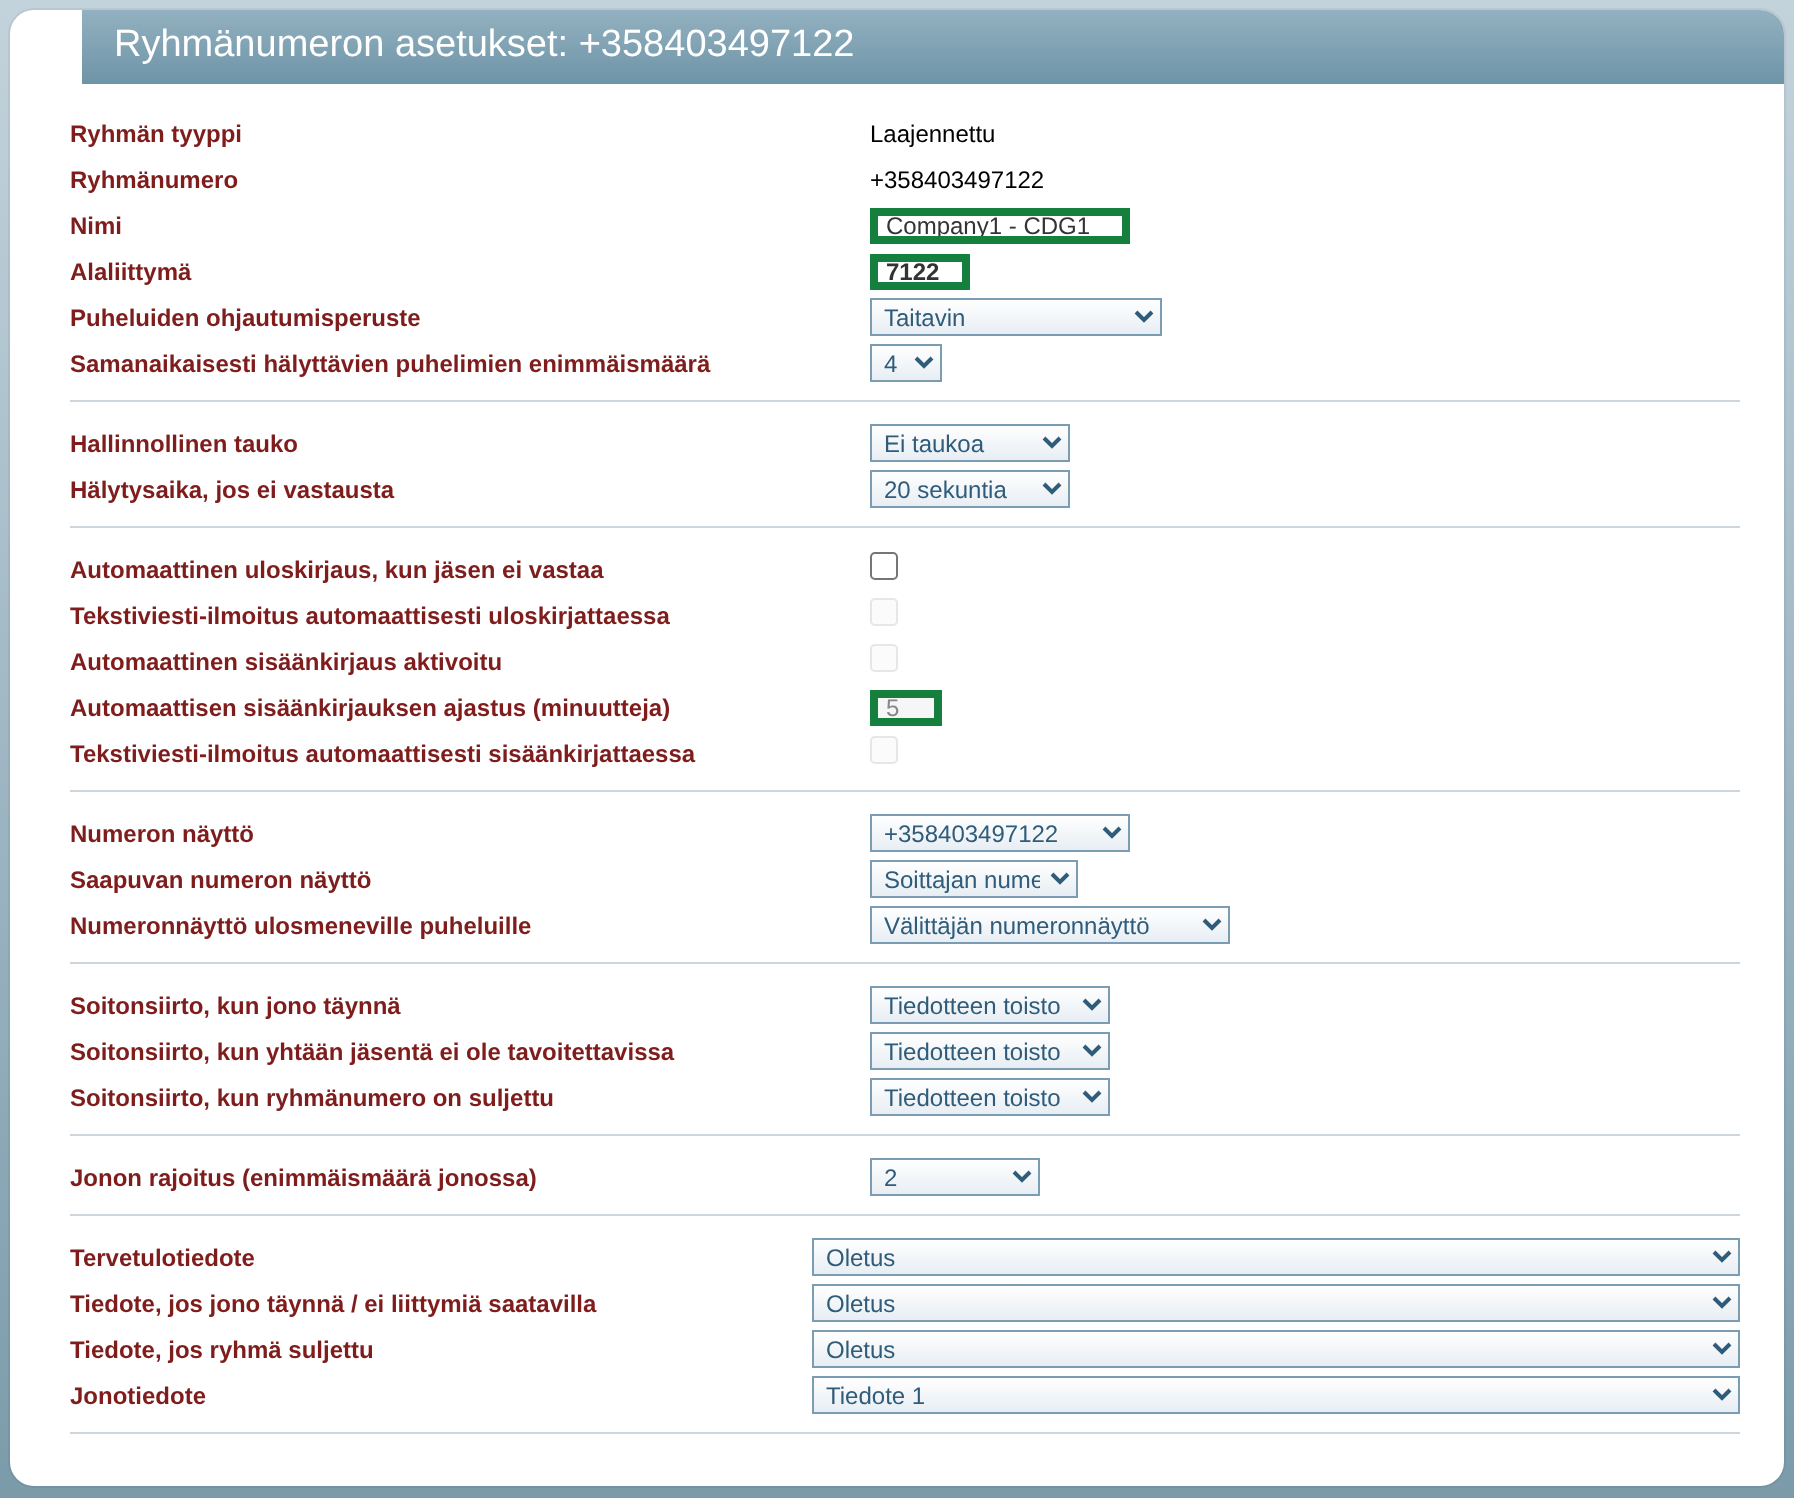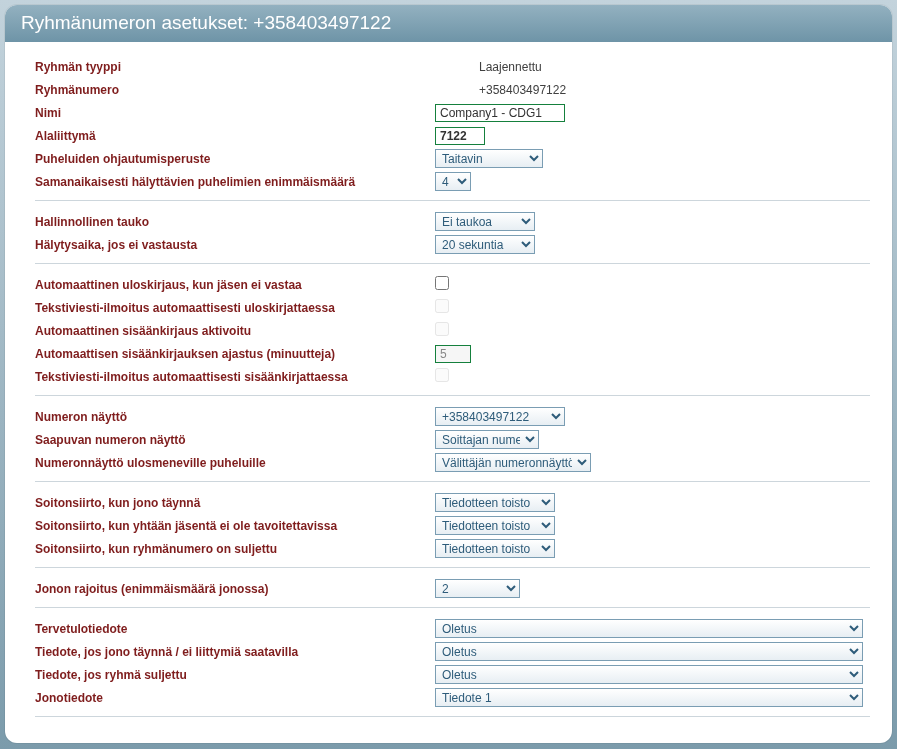--- a/index.html
+++ b/index.html
@@ -18,20 +18,21 @@
     border-radius: 12px;
     overflow: hidden;
     box-shadow: 0 0 0 1px rgba(0,0,0,0.05);
   }
   .panel-header {
     background: linear-gradient(to bottom, #93b1c0 0%, #6e94a7 100%);
     color: #fff;
     font-size: 19px;
     padding: 7px 16px 8px 16px;
     font-weight: normal;
+    margin-left: 36px;
   }
   .panel-body {
     padding: 14px 22px 16px 30px;
   }
   .row {
     display: flex;
     align-items: center;
     min-height: 21px;
     margin-bottom: 2px;
   }
@@ -41,50 +42,49 @@
     font-weight: bold;
     font-size: 12px;
     padding-right: 0;
   }
   .val {
     flex: 1;
     color: #3b6b8a;
     font-size: 12px;
   }
   .readonly-text {
-    color: #404040;
-    margin-left: 44px;
+    color: #000000;
   }
   hr {
     border: none;
     border-top: 1px solid #cdd6dc;
     margin: 8px 0 10px 0;
   }
   input[type="text"] {
-    border: 1px solid #15803d;
+    border: 4px solid #15803d;
     background: #fff;
     height: 18px;
     padding: 1px 4px;
     font-size: 12px;
     color: #333;
   }
   input[type="text"][disabled] {
     background: #f6f6f6;
     color: #888;
   }
   select {
     border: 1px solid #7a9db3;
     background: linear-gradient(to bottom, #ffffff 0%, #e7eef3 100%);
     height: 19px;
     font-size: 12px;
     color: #2e5c7a;
     padding: 0 2px;
   }
   .select-wide {
-    width: 428px;
+    width: 464px;
   }
   input[type="checkbox"] {
     width: 14px;
     height: 14px;
     margin: 0;
   }
   input[type="checkbox"][disabled] {
     opacity: 0.55;
   }
   .num-input {
@@ -109,21 +109,21 @@
     <div class="row">
       <div class="lbl">Nimi</div>
       <div class="val"><input type="text" style="width: 130px;" value="Company1 - CDG1"></div>
     </div>
     <div class="row">
       <div class="lbl">Alaliittymä</div>
       <div class="val"><input type="text" style="width: 50px; font-weight: bold;" value="7122"></div>
     </div>
     <div class="row">
       <div class="lbl">Puheluiden ohjautumisperuste</div>
-      <div class="val"><select style="width:108px"><option>Taitavin</option></select></div>
+      <div class="val"><select style="width:146px"><option>Taitavin</option></select></div>
     </div>
     <div class="row">
       <div class="lbl">Samanaikaisesti hälyttävien puhelimien enimmäismäärä</div>
       <div class="val"><select style="width:36px"><option>4</option></select></div>
     </div>
 
     <hr>
 
     <div class="row">
       <div class="lbl">Hallinnollinen tauko</div>
@@ -162,21 +162,21 @@
     <div class="row">
       <div class="lbl">Numeron näyttö</div>
       <div class="val"><select style="width:130px"><option>+358403497122</option></select></div>
     </div>
     <div class="row">
       <div class="lbl">Saapuvan numeron näyttö</div>
       <div class="val"><select style="width:104px"><option>Soittajan numero</option></select></div>
     </div>
     <div class="row">
       <div class="lbl">Numeronnäyttö ulosmeneville puheluille</div>
-      <div class="val"><select style="width:156px"><option>Välittäjän numeronnäyttö</option></select></div>
+      <div class="val"><select style="width:180px"><option>Välittäjän numeronnäyttö</option></select></div>
     </div>
 
     <hr>
 
     <div class="row">
       <div class="lbl">Soitonsiirto, kun jono täynnä</div>
       <div class="val"><select style="width:120px"><option>Tiedotteen toisto</option></select></div>
     </div>
     <div class="row">
       <div class="lbl">Soitonsiirto, kun yhtään jäsentä ei ole tavoitettavissa</div>

